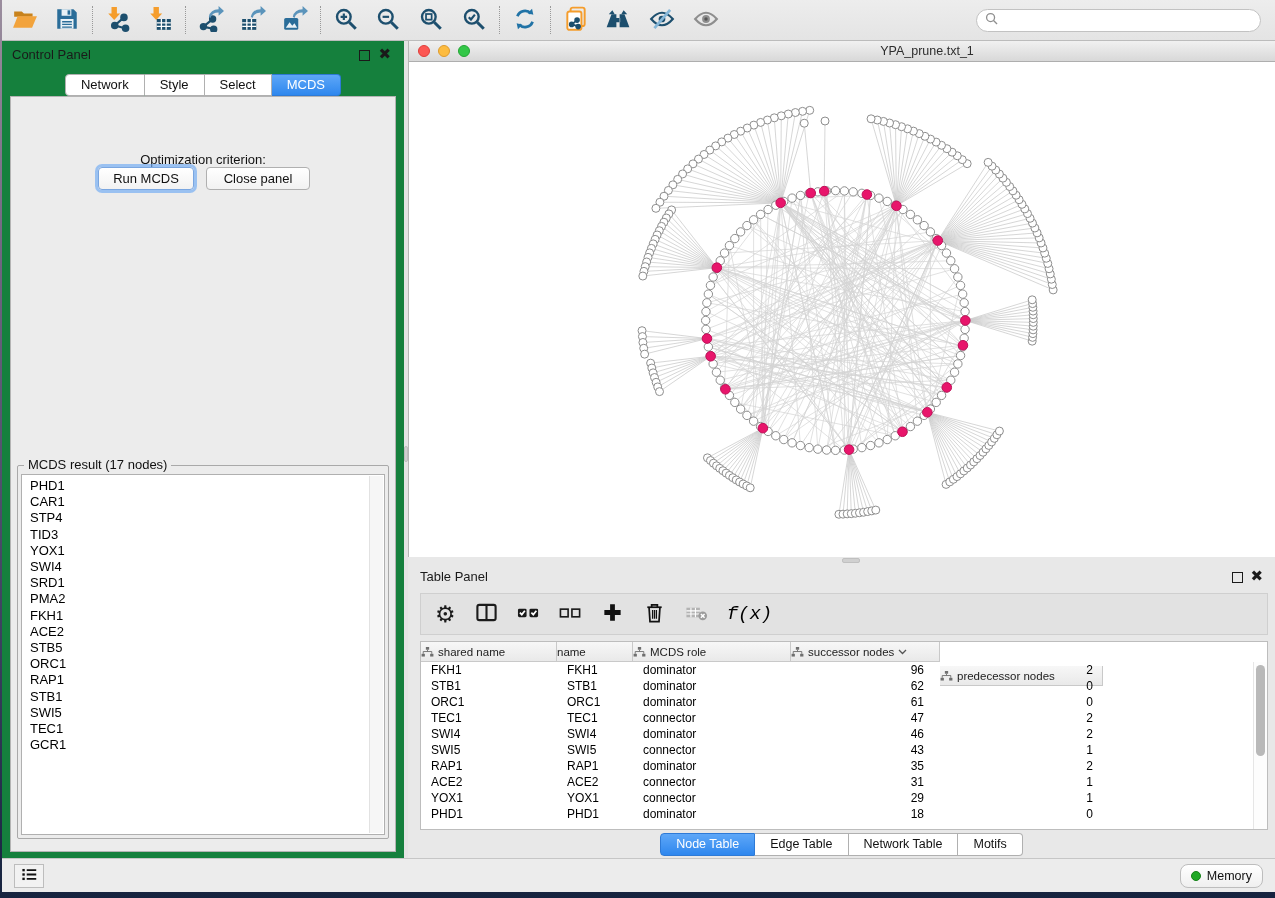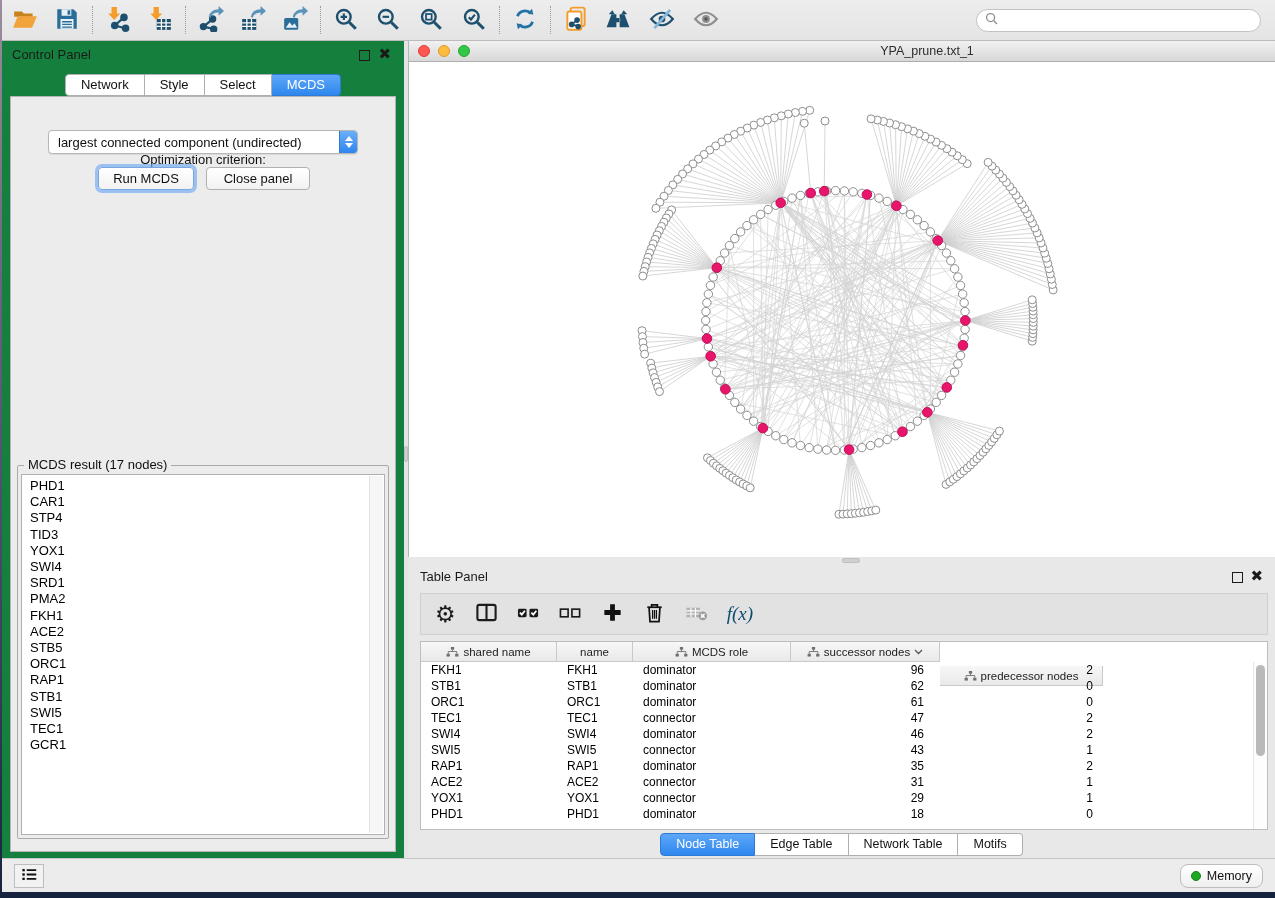--- a/index.html
+++ b/index.html
@@ -81,27 +81,27 @@
 
   
   .table-panel { position:absolute; left:406px; top:565px; right:0; bottom:34px; background:#e8e8e8; }
   .tp-title { position:absolute; left:12px; top:4px; font-size:13px; color:#1a1a1a; }
   .tp-float { right:32px; top:7px; } .tp-close { right:12px; top:1px; }
   .tp-toolbar { position:absolute; left:12px; right:7px; top:28px; height:42px;
     background:#e2e2e2; border:1px solid #cfcfcf; display:flex; align-items:center; gap:19px; padding-left:14px; }
   .tp-tool { display:flex; align-items:center; justify-content:center; height:30px; }
   .tp-tool svg { width:23px; height:23px; }
   .gear-glyph { font-size:23px; color:#1c1c1c; line-height:23px; }
-  .fx-glyph { font-family:Liberation Serif, serif; font-style:italic; font-size:19px; color:#0c4a6e; }
+  .fx-glyph { font-family:Liberation Mono, monospace; font-style:italic; font-size:19px; color:#000000; }
 
   .tp-table { position:absolute; left:12px; right:7px; top:76px; height:189px; background:#fff;
     border:1px solid #bdbdbd; overflow:hidden; }
   .thead { display:flex; height:20px; }
   .th { height:20px; background:linear-gradient(#f7f7f7,#e9e9e9); border-right:1px solid #c9c9c9;
-    border-bottom:1px solid #c9c9c9; display:flex; align-items:center; justify-content:center;
+    border-bottom:1px solid #c9c9c9; display:flex; align-items:center; justify-content:flex-start;
     font-size:11.5px; color:#222; gap:4px; flex:none; }
   .tr { display:flex; height:16px; }
   .td { font-size:12px; line-height:16px; color:#000; flex:none; white-space:nowrap; overflow:hidden; }
   .td.txt { padding-left:10px; } .td.num { text-align:right; }
   .tscroll { position:absolute; right:0; top:20px; bottom:0; width:14px; background:#fdfdfd; border-left:1px solid #e6e6e6; }
   .tthumb { position:absolute; left:2px; top:3px; width:9px; height:91px; background:#b9b9b9; border-radius:5px; }
 
   .tp-tabs { position:absolute; left:0; right:0; top:268px; display:flex; justify-content:center; }
   .tp-tabs .seg-tab { height:23px; line-height:21px; font-size:12.5px; }
 
@@ -289,27 +289,20 @@
     <div class="float-btn cp-float"></div>
     <div class="close-btn cp-close">✖</div>
     <div class="cp-tabs" id="cp-tabs">
           <div class="seg-tab">Network</div>
           <div class="seg-tab">Style</div>
           <div class="seg-tab">Select</div>
           <div class="seg-tab selected">MCDS</div>
         </div>
     <div class="cp-content">
       <div class="opt-label">Optimization criterion:</div>
-      <div class="dropdown">
-        <span class="dd-text">largest connected component (undirected)</span>
-        <span class="dd-stepper">
-              <span class="up"></span>
-              <span class="down"></span>
-            </span>
-      </div>
       <div class="btn-row">
         <div class="mac-btn btn-run">Run MCDS</div>
         <div class="mac-btn btn-closepanel">Close panel</div>
       </div>
       <div class="mcds-group">
         <div class="mcds-legend">MCDS result (17 nodes)</div>
         <div class="mcds-list">
           <div class="mcds-items" id="mcds-items">
                 <div class="mcds-item">PHD1</div>
                 <div class="mcds-item">CAR1</div>

